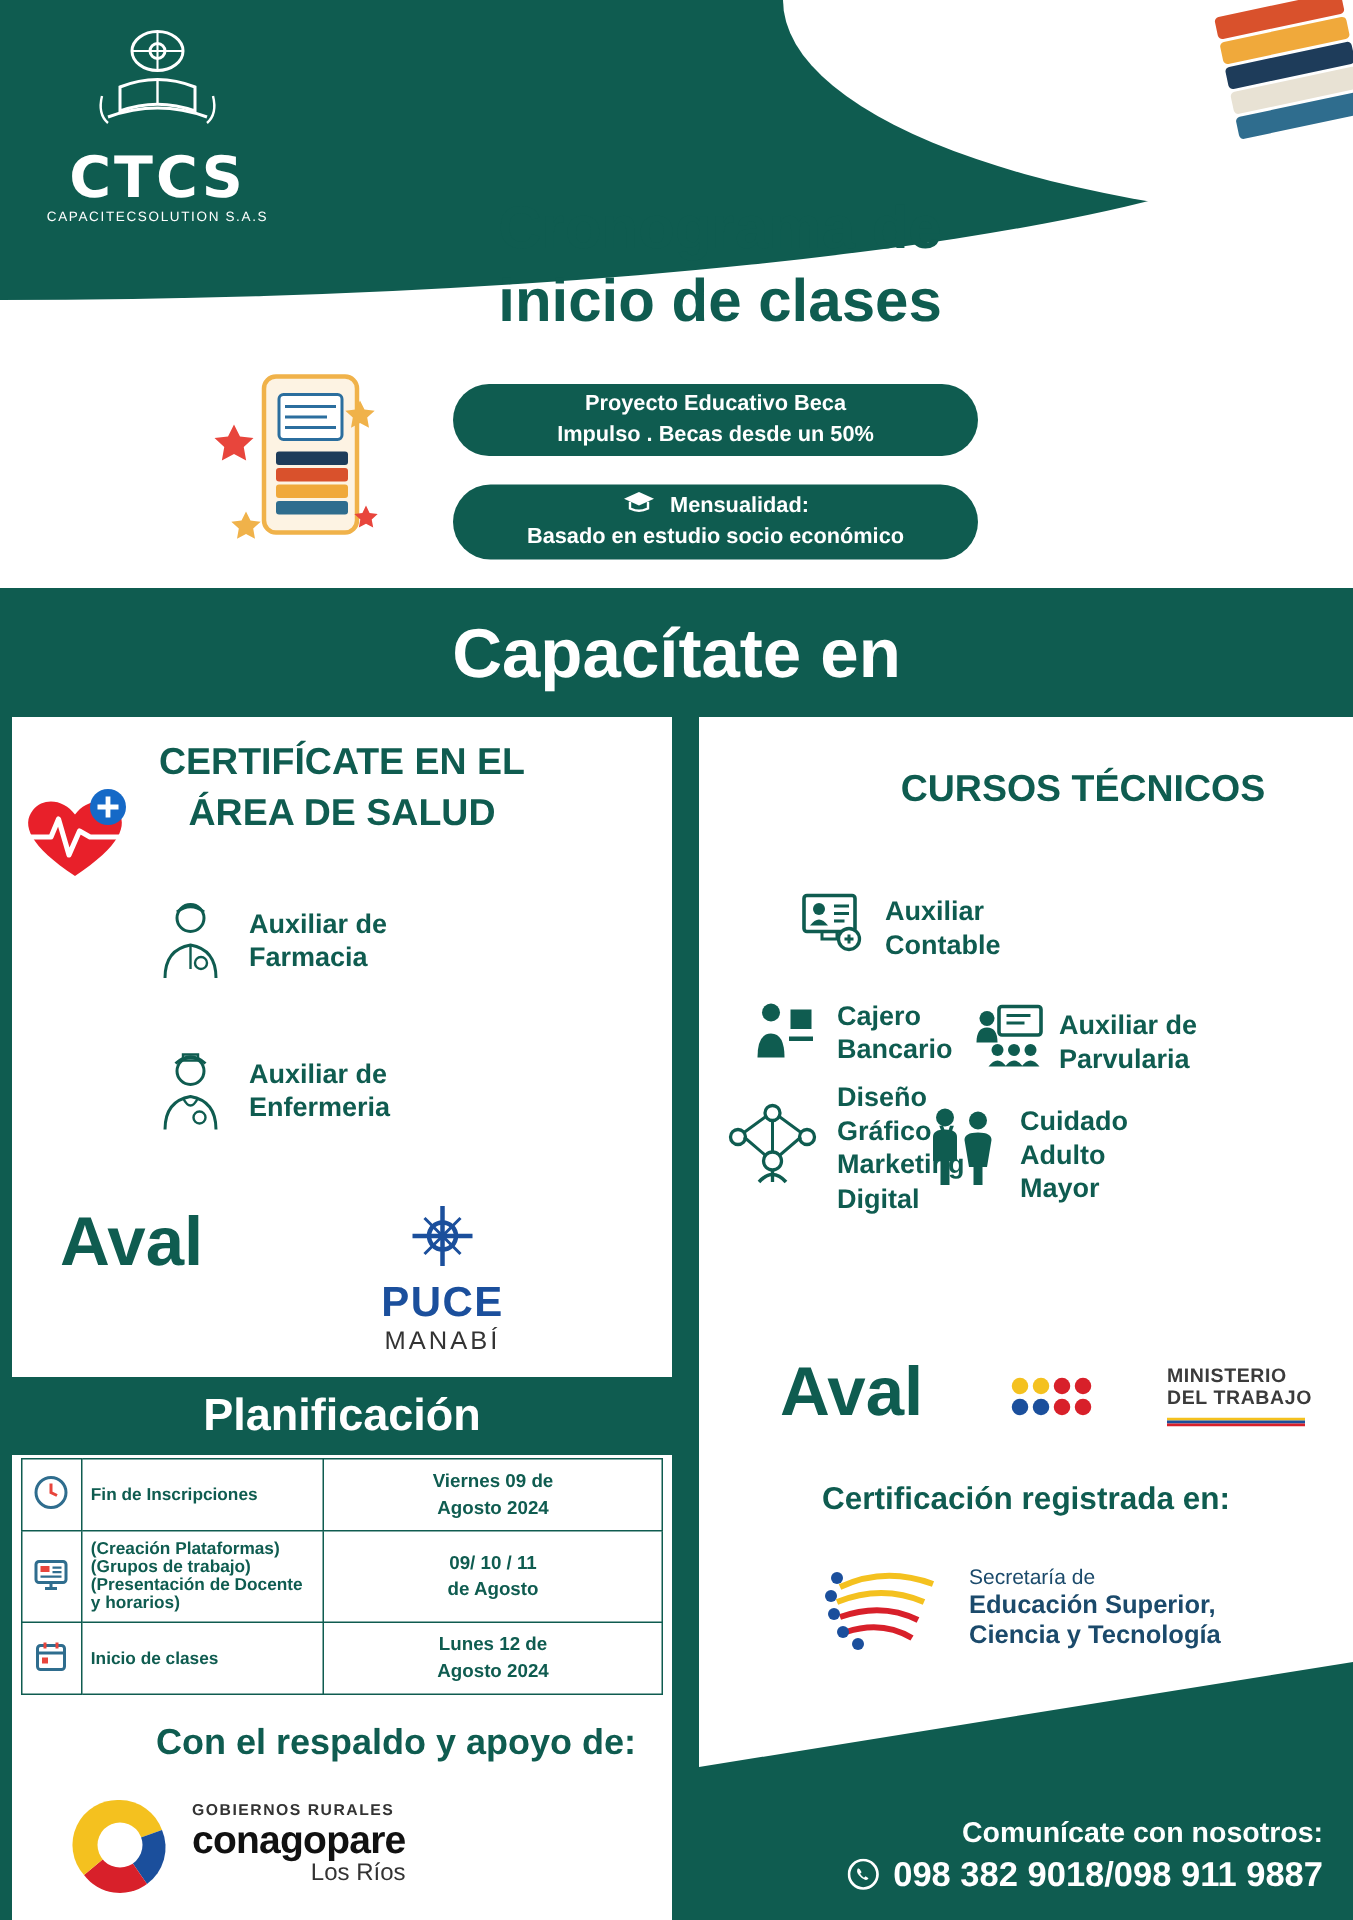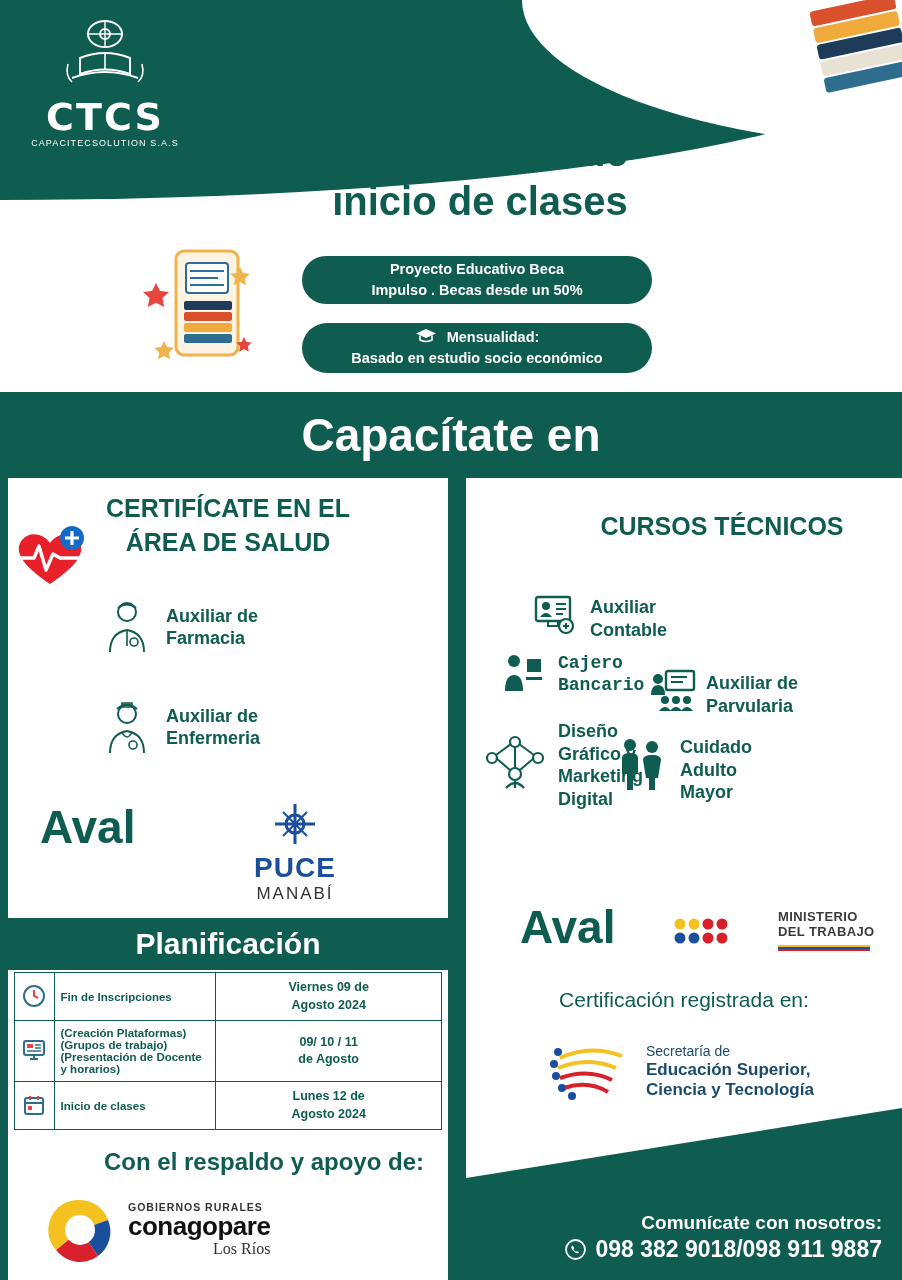--- a/index.html
+++ b/index.html
@@ -152,39 +152,39 @@
   .plan-table td.c3 { width: 256px; text-align: center; font-size: 12.5px; line-height: 1.4; }
 
   .respaldo-title {
     position: absolute; left: 8px; top: 1148px; width: 512px; text-align: center;
     color: #0f5c50; font-size: 24px; font-weight: bold; z-index: 5;
   }
   .conago { position: absolute; left: 42px; top: 1192px; z-index: 5; display:flex; align-items:center; gap:10px;}
   .conago .txtblock { line-height: 1.05; }
   .conago .gr { font-size: 10.5px; font-weight: bold; color:#333; letter-spacing:1px; }
   .conago .cona { font-size: 26px; font-weight: bold; color:#111; letter-spacing: -0.5px;}
-  .conago .rios { font-size: 16px; color:#333; text-align: right; font-family: Liberation Serif, serif; }
+  .conago .rios { font-size: 16px; color:#333; text-align: right; }
 
   
   .tec-title {
     position: absolute; left: 466px; top: 512px; width: 512px; text-align: center;
     color: #0f5c50; font-size: 25px; font-weight: bold; z-index: 5;
   }
   .c-contable  { left: 590px; top: 596px; }
-  .c-cajero    { left: 500px; top: 651px; font-family: Liberation Mono, monospace; }
+  .c-cajero    { left: 500px; top: 665px; }
   .c-parvularia{ left: 706px; top: 672px; }
   .c-diseno    { left: 484px; top: 720px; }
   .c-cuidado   { left: 680px; top: 736px; }
 
   .aval-right { position: absolute; left: 520px; top: 900px; z-index: 5; color:#0f5c50; font-size: 46px; font-weight: bold;}
   .ministerio { position: absolute; left: 672px; top: 910px; z-index: 5; display:flex; align-items:center; gap:10px;}
   .ministerio .mtxt { color:#3b3b3b; font-size: 13px; font-weight: bold; line-height: 1.15; letter-spacing: .4px;}
   .cert-reg {
     position: absolute; left: 466px; top: 988px; width: 436px; text-align: center;
-    color: #0f5c50; font-size: 21px; font-weight: normal; z-index: 5;
+    color: #0f5c50; font-size: 21px; font-weight: bold; z-index: 5;
   }
   .senescyt { position: absolute; left: 548px; top: 1040px; z-index: 5; display:flex; align-items:center; gap: 12px;}
   .senescyt .stxt { color:#1b4a6b; line-height: 1.2;}
   .senescyt .s1 { font-size: 14px; }
   .senescyt .s2 { font-size: 17px; font-weight: bold; }
 
   .contact {
     position: absolute; left: 466px; top: 1212px; width: 430px; text-align: right;
     color: #fff; z-index: 6; padding-right: 14px;
   }

